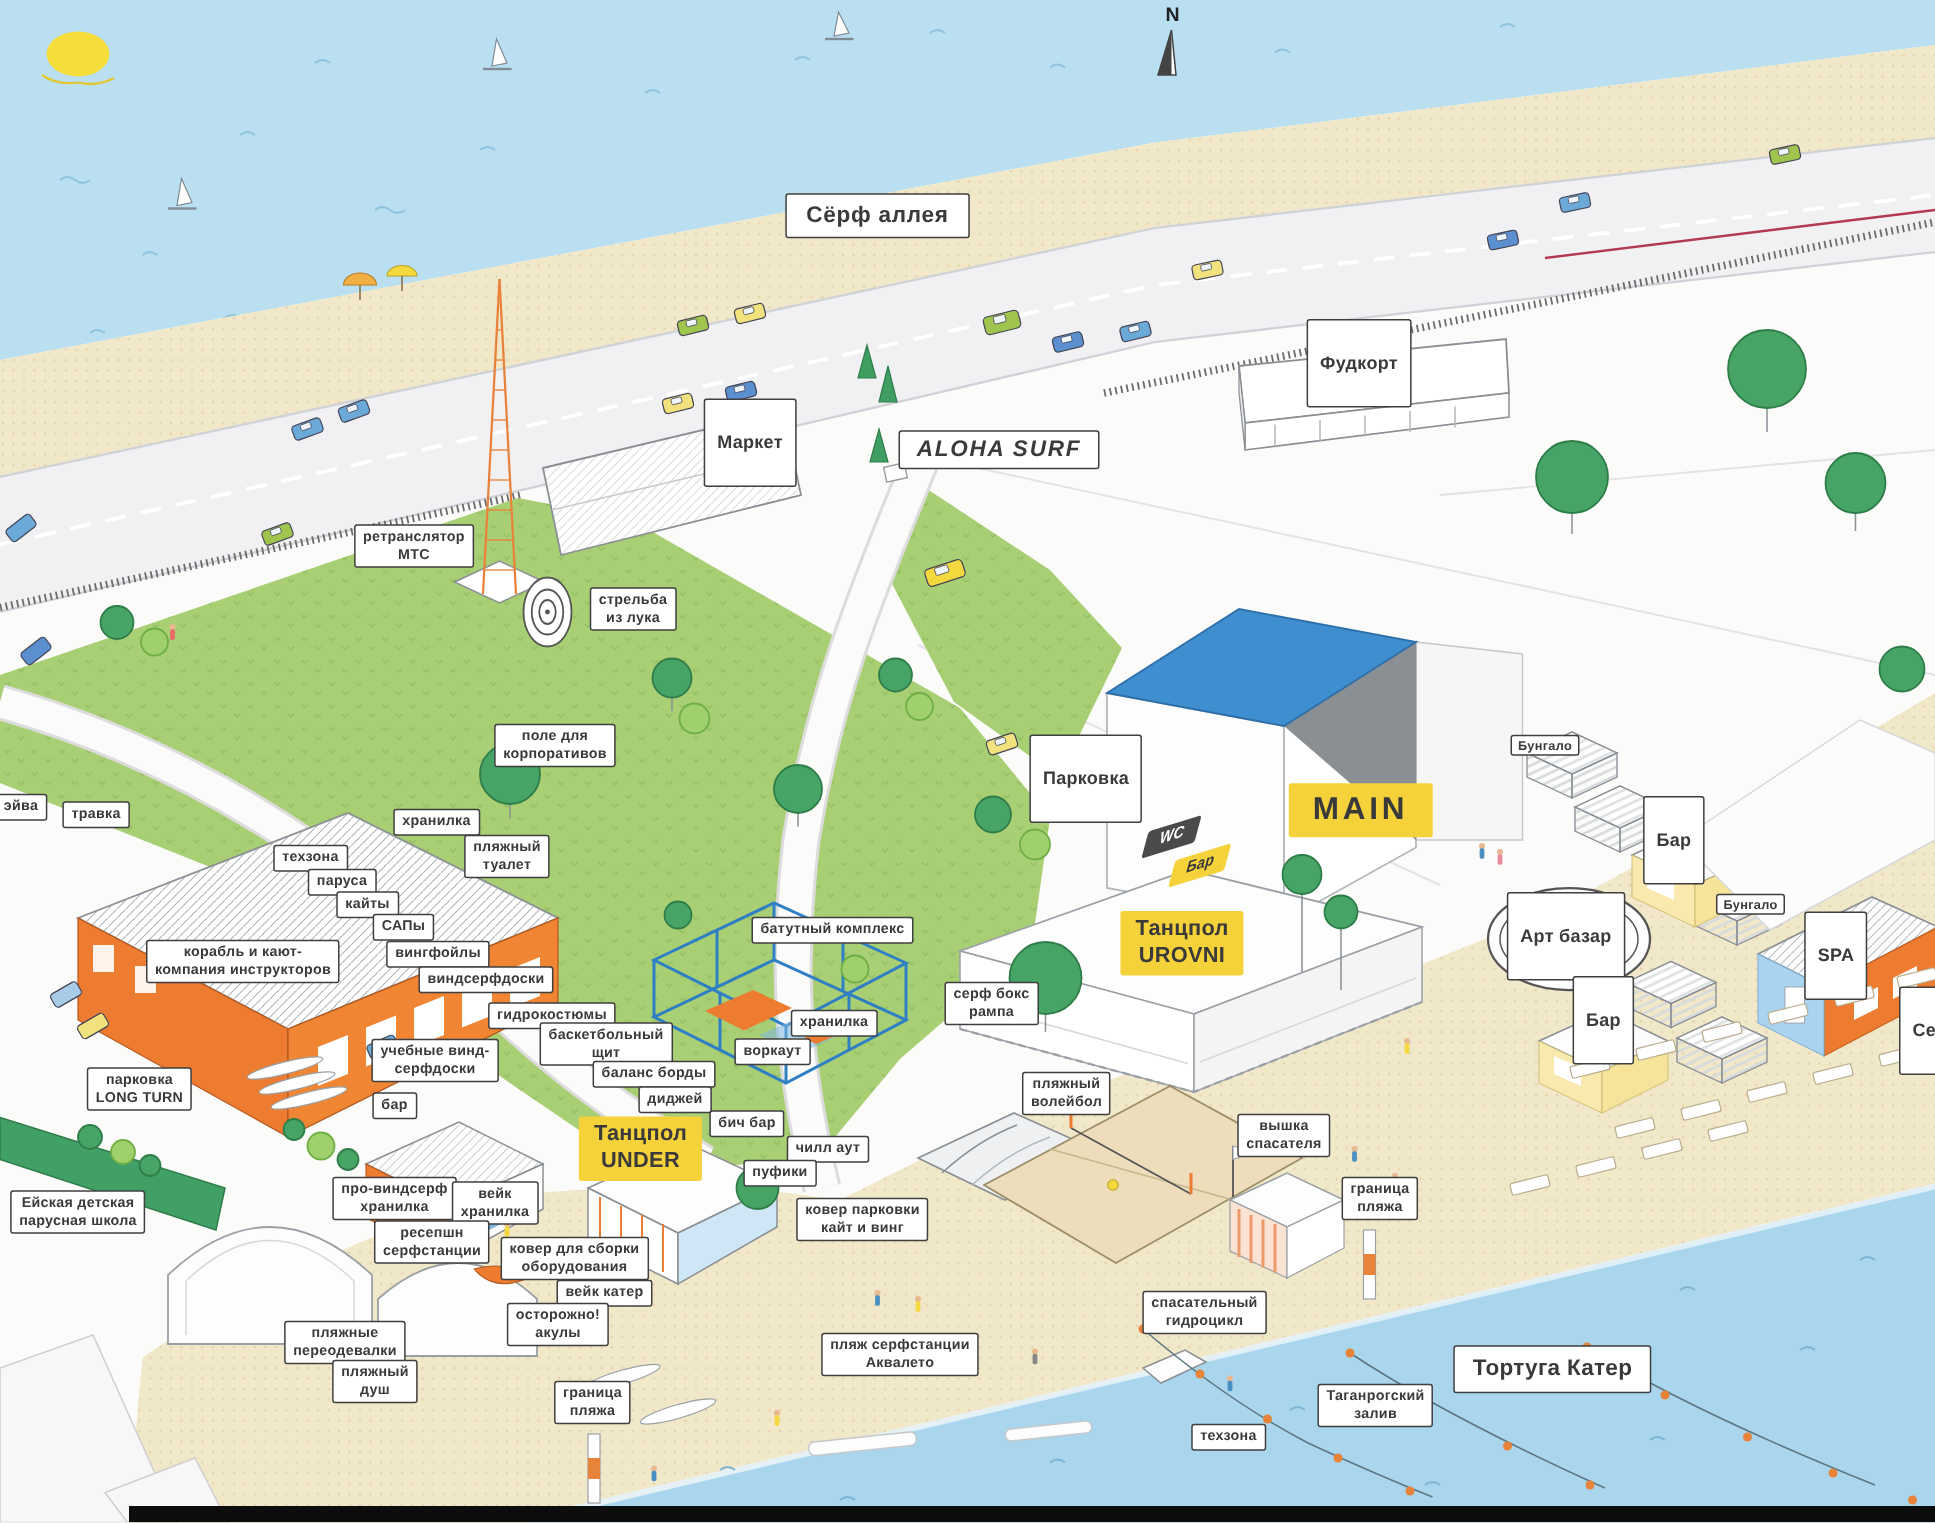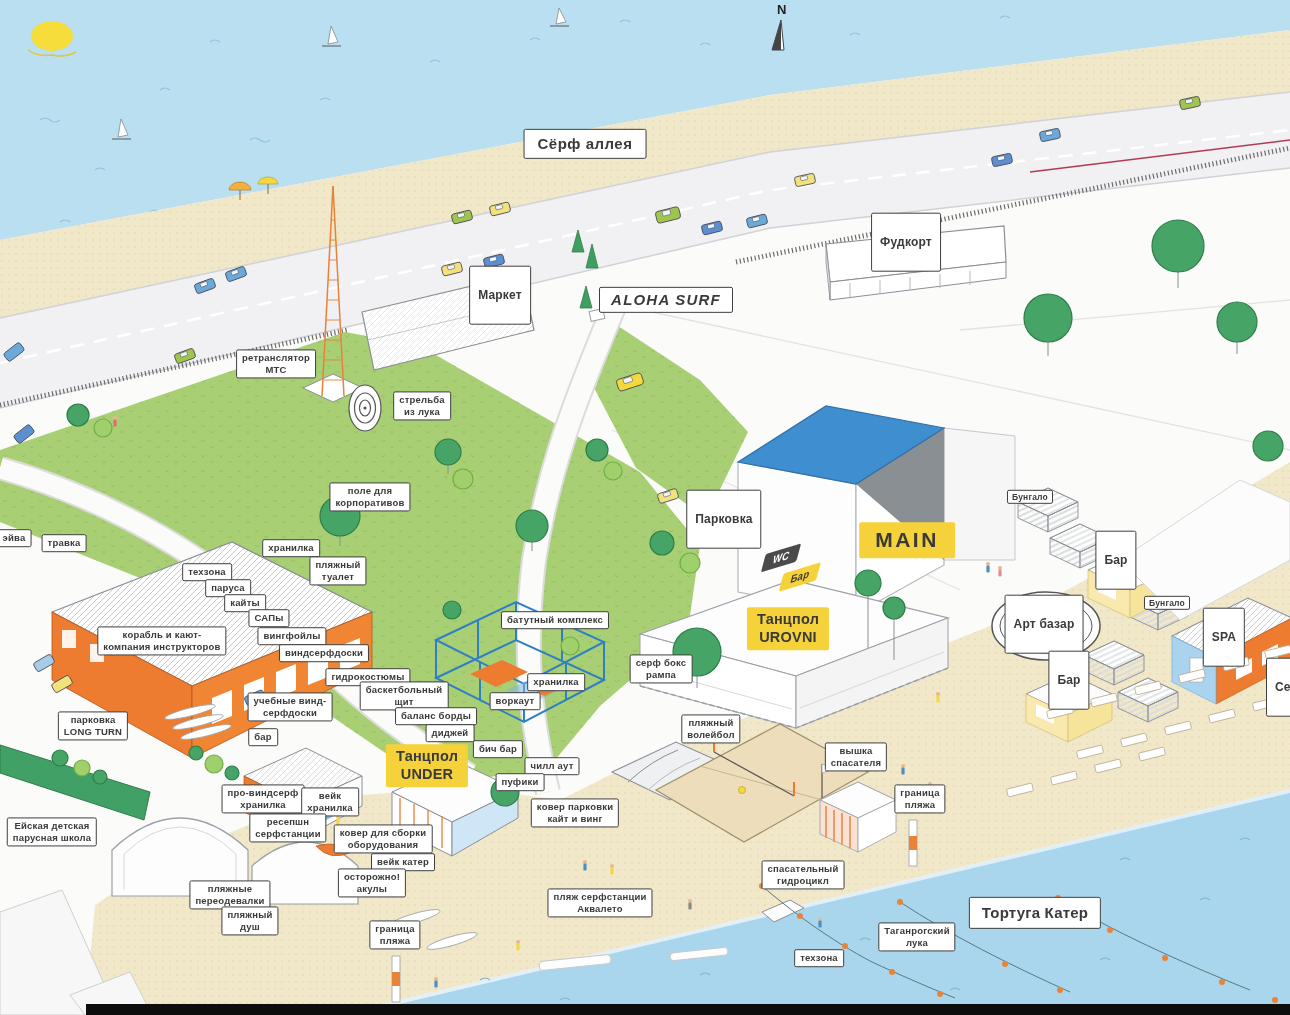--- a/index.html
+++ b/index.html
@@ -706,21 +706,21 @@
       <div class="label plain" data-name="label-beach-bar" style="left: 498px; top: 749px; text-align: right;">бич бар</div>
       <div class="label plain" data-name="label-trampoline" style="left: 555px; top: 620px;">батутный комплекс</div>
       <div class="label plain" data-name="label-bbq" style="left: 556px; top: 682px;">хранилка</div>
       <div class="label plain" data-name="label-workout" style="left: 515px; top: 701px;">воркаут</div>
       <div class="label plain" data-name="label-surf-ramp" style="left: 661px; top: 669px;">серф бокс
 рампа</div>
       <div class="label plain" data-name="label-chill-out" style="left: 552px; top: 766px;">чилл аут</div>
       <div class="label plain" data-name="label-poufs" style="left: 520px; top: 782px;">пуфики</div>
       <div class="label plain" data-name="label-parking-long-turn" style="left: 93px; top: 726px;">парковка
 LONG TURN</div>
-      <div class="label plain" data-name="label-sailing-school" style="left: 52px; top: 808px; margin-top: 24px;">Ейская детская
+      <div class="label plain" data-name="label-sailing-school" style="left: 52px; top: 808px;">Ейская детская
 парусная школа</div>
       <div class="label plain" data-name="label-pro-windsurf-storage" style="left: 263px; top: 799px;">про-виндсерф
 хранилка</div>
       <div class="label plain" data-name="label-wake-storage" style="left: 330px; top: 802px;">вейк
 хранилка</div>
       <div class="label plain" data-name="label-reception" style="left: 288px; top: 828px;">ресепшн
 серфстанции</div>
       <div class="label plain" data-name="label-assembly-mat" style="left: 383px; top: 839px;">ковер для сборки
 оборудования</div>
       <div class="label plain" data-name="label-wake-boat" style="left: 403px; top: 862px;">вейк катер</div>
@@ -739,21 +739,21 @@
       <div class="label plain" data-name="label-beach-volleyball" style="left: 711px; top: 729px;">пляжный
 волейбол</div>
       <div class="label plain" data-name="label-lifeguard-tower" style="left: 856px; top: 757px;">вышка
 спасателя</div>
       <div class="label plain" data-name="label-beach-border-right" style="left: 920px; top: 799px;">граница
 пляжа</div>
       <div class="label plain" data-name="label-rescue-jetski" style="left: 803px; top: 875px;">спасательный
 гидроцикл</div>
       <div class="label plain" data-name="label-techzone-water" style="left: 819px; top: 958px;">техзона</div>
       <div class="label plain" data-name="label-taganrog-bay" style="left: 917px; top: 937px;">Таганрогский
-лука</div>
+залив</div>
       <div class="label plain-lg" data-name="label-tortuga-boat" style="left: 1035px; top: 913px;">Тортуга Катер</div>
       <div class="label plain-sm" data-name="label-bungalow-1" style="left: 1030px; top: 497px;">Бунгало</div>
       <div class="label plain-md" data-name="label-bar-right-1" style="left: 1116px; top: 560px;">Бар</div>
       <div class="label plain-sm" data-name="label-bungalow-2" style="left: 1167px; top: 603px;">Бунгало</div>
       <div class="label plain-md" data-name="label-art-bazaar" style="left: 1044px; top: 624px;">Арт базар</div>
       <div class="label plain-md" data-name="label-bar-right-2" style="left: 1069px; top: 680px;">Бар</div>
       <div class="label plain-md" data-name="label-spa" style="left: 1224px; top: 637px;">SPA</div>
       <div class="label plain-md" data-name="label-serf-edge" style="left: 1292px; top: 687px;">Серф</div>
       <div class="label yellow-xl" data-name="label-main-stage" style="left: 907px; top: 540px;">MAIN</div>
       <div class="label yellow-md" data-name="label-dancefloor-urovni" style="left: 788px; top: 629px;">Танцпол

